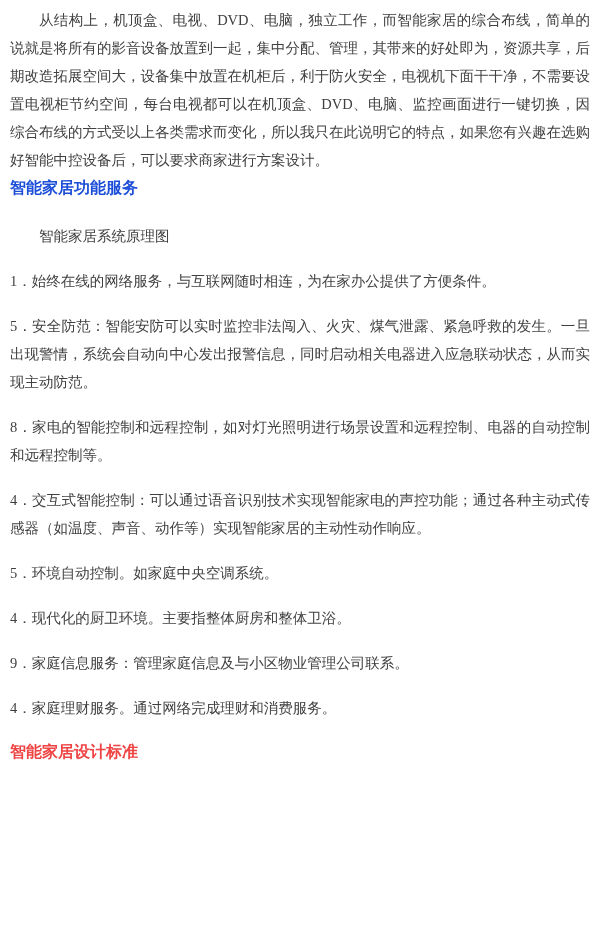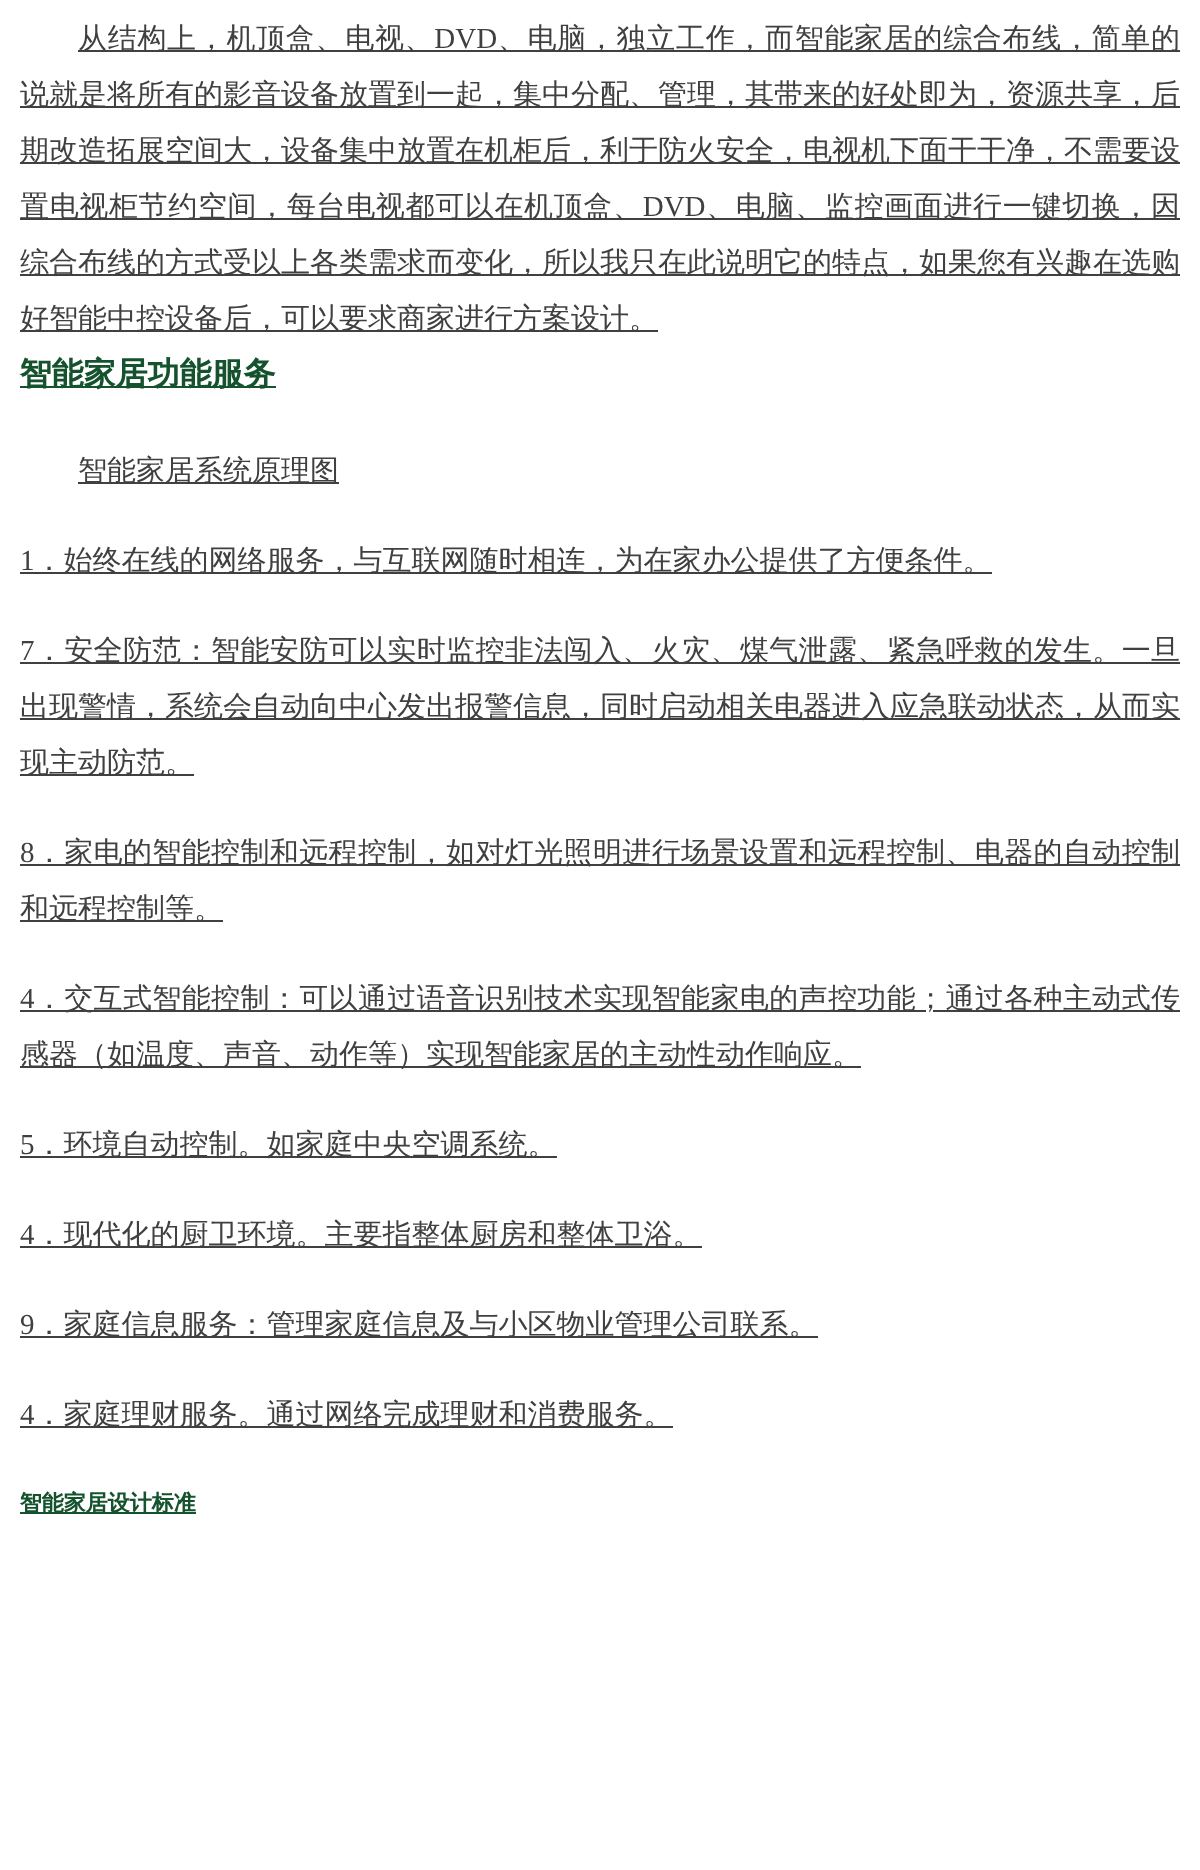--- a/index.html
+++ b/index.html
@@ -1,16 +1,16 @@
 <!DOCTYPE html>
 <html lang="zh"><head>
 <meta charset="utf-8">
 <title>document</title>
 <style>
-  * { margin: 0; padding: 0; box-sizing: border-box; text-decoration: underline; }
+  * { margin: 0; padding: 0; box-sizing: border-box; }
   html, body {
     width: 600px;
     height: 935px;
     background: #ffffff;
   }
   body {
     font-family: "Liberation Serif", "DejaVu Serif", serif;
     color: #404040;
     overflow: hidden;
   }
@@ -31,48 +31,48 @@
     font-family: "Liberation Sans", "DejaVu Sans", sans-serif;
     font-weight: bold;
     color: #333333;
     font-size: 21px;
     line-height: 30px;
     margin: 0 0 21px 0;
   }
   .h-section {
     font-family: "Liberation Sans", "DejaVu Sans", sans-serif;
     font-weight: bold;
-    color: #14532d;
+    color: #1d4ed8;
     font-size: 16px;
     line-height: 28px;
     margin: 0 0 20px 0;
   }
   .h-sub {
     font-family: "Liberation Sans", "DejaVu Sans", sans-serif;
     font-weight: bold;
-    color: #14532d;
-    font-size: 11px;
+    color: #ef4444;
+    font-size: 16px;
     line-height: 26px;
     margin: 0;
   }
 </style>
 </head>
 <body>
 
 <main class="doc">
 
   <p class="para indent-2em intro">从结构上，机顶盒、电视、DVD、电脑，独立工作，而智能家居的综合布线，简单的说就是将所有的影音设备放置到一起，集中分配、管理，其带来的好处即为，资源共享，后期改造拓展空间大，设备集中放置在机柜后，利于防火安全，电视机下面干干净，不需要设置电视柜节约空间，每台电视都可以在机顶盒、DVD、电脑、监控画面进行一键切换，因综合布线的方式受以上各类需求而变化，所以我只在此说明它的特点，如果您有兴趣在选购好智能中控设备后，可以要求商家进行方案设计。</p>
 
   <h2 class="h-section">智能家居功能服务</h2>
 
   <p class="para indent-2em">智能家居系统原理图</p>
 
   <div>
       <p class="para">1．始终在线的网络服务，与互联网随时相连，为在家办公提供了方便条件。</p>
-      <p class="para">7．安全防范：智能安防可以实时监控非法闯入、火灾、煤气泄露、紧急呼救的发生。一旦出现警情，系统会自动向中心发出报警信息，同时启动相关电器进入应急联动状态，从而实现主动防范。</p>
+      <p class="para">5．安全防范：智能安防可以实时监控非法闯入、火灾、煤气泄露、紧急呼救的发生。一旦出现警情，系统会自动向中心发出报警信息，同时启动相关电器进入应急联动状态，从而实现主动防范。</p>
       <p class="para">8．家电的智能控制和远程控制，如对灯光照明进行场景设置和远程控制、电器的自动控制和远程控制等。</p>
       <p class="para">4．交互式智能控制：可以通过语音识别技术实现智能家电的声控功能；通过各种主动式传感器（如温度、声音、动作等）实现智能家居的主动性动作响应。</p>
       <p class="para">5．环境自动控制。如家庭中央空调系统。</p>
       <p class="para">4．现代化的厨卫环境。主要指整体厨房和整体卫浴。</p>
       <p class="para">9．家庭信息服务：管理家庭信息及与小区物业管理公司联系。</p>
       <p class="para">4．家庭理财服务。通过网络完成理财和消费服务。</p>
     </div>
 
 
   <h3 class="h-sub">智能家居设计标准</h3>

